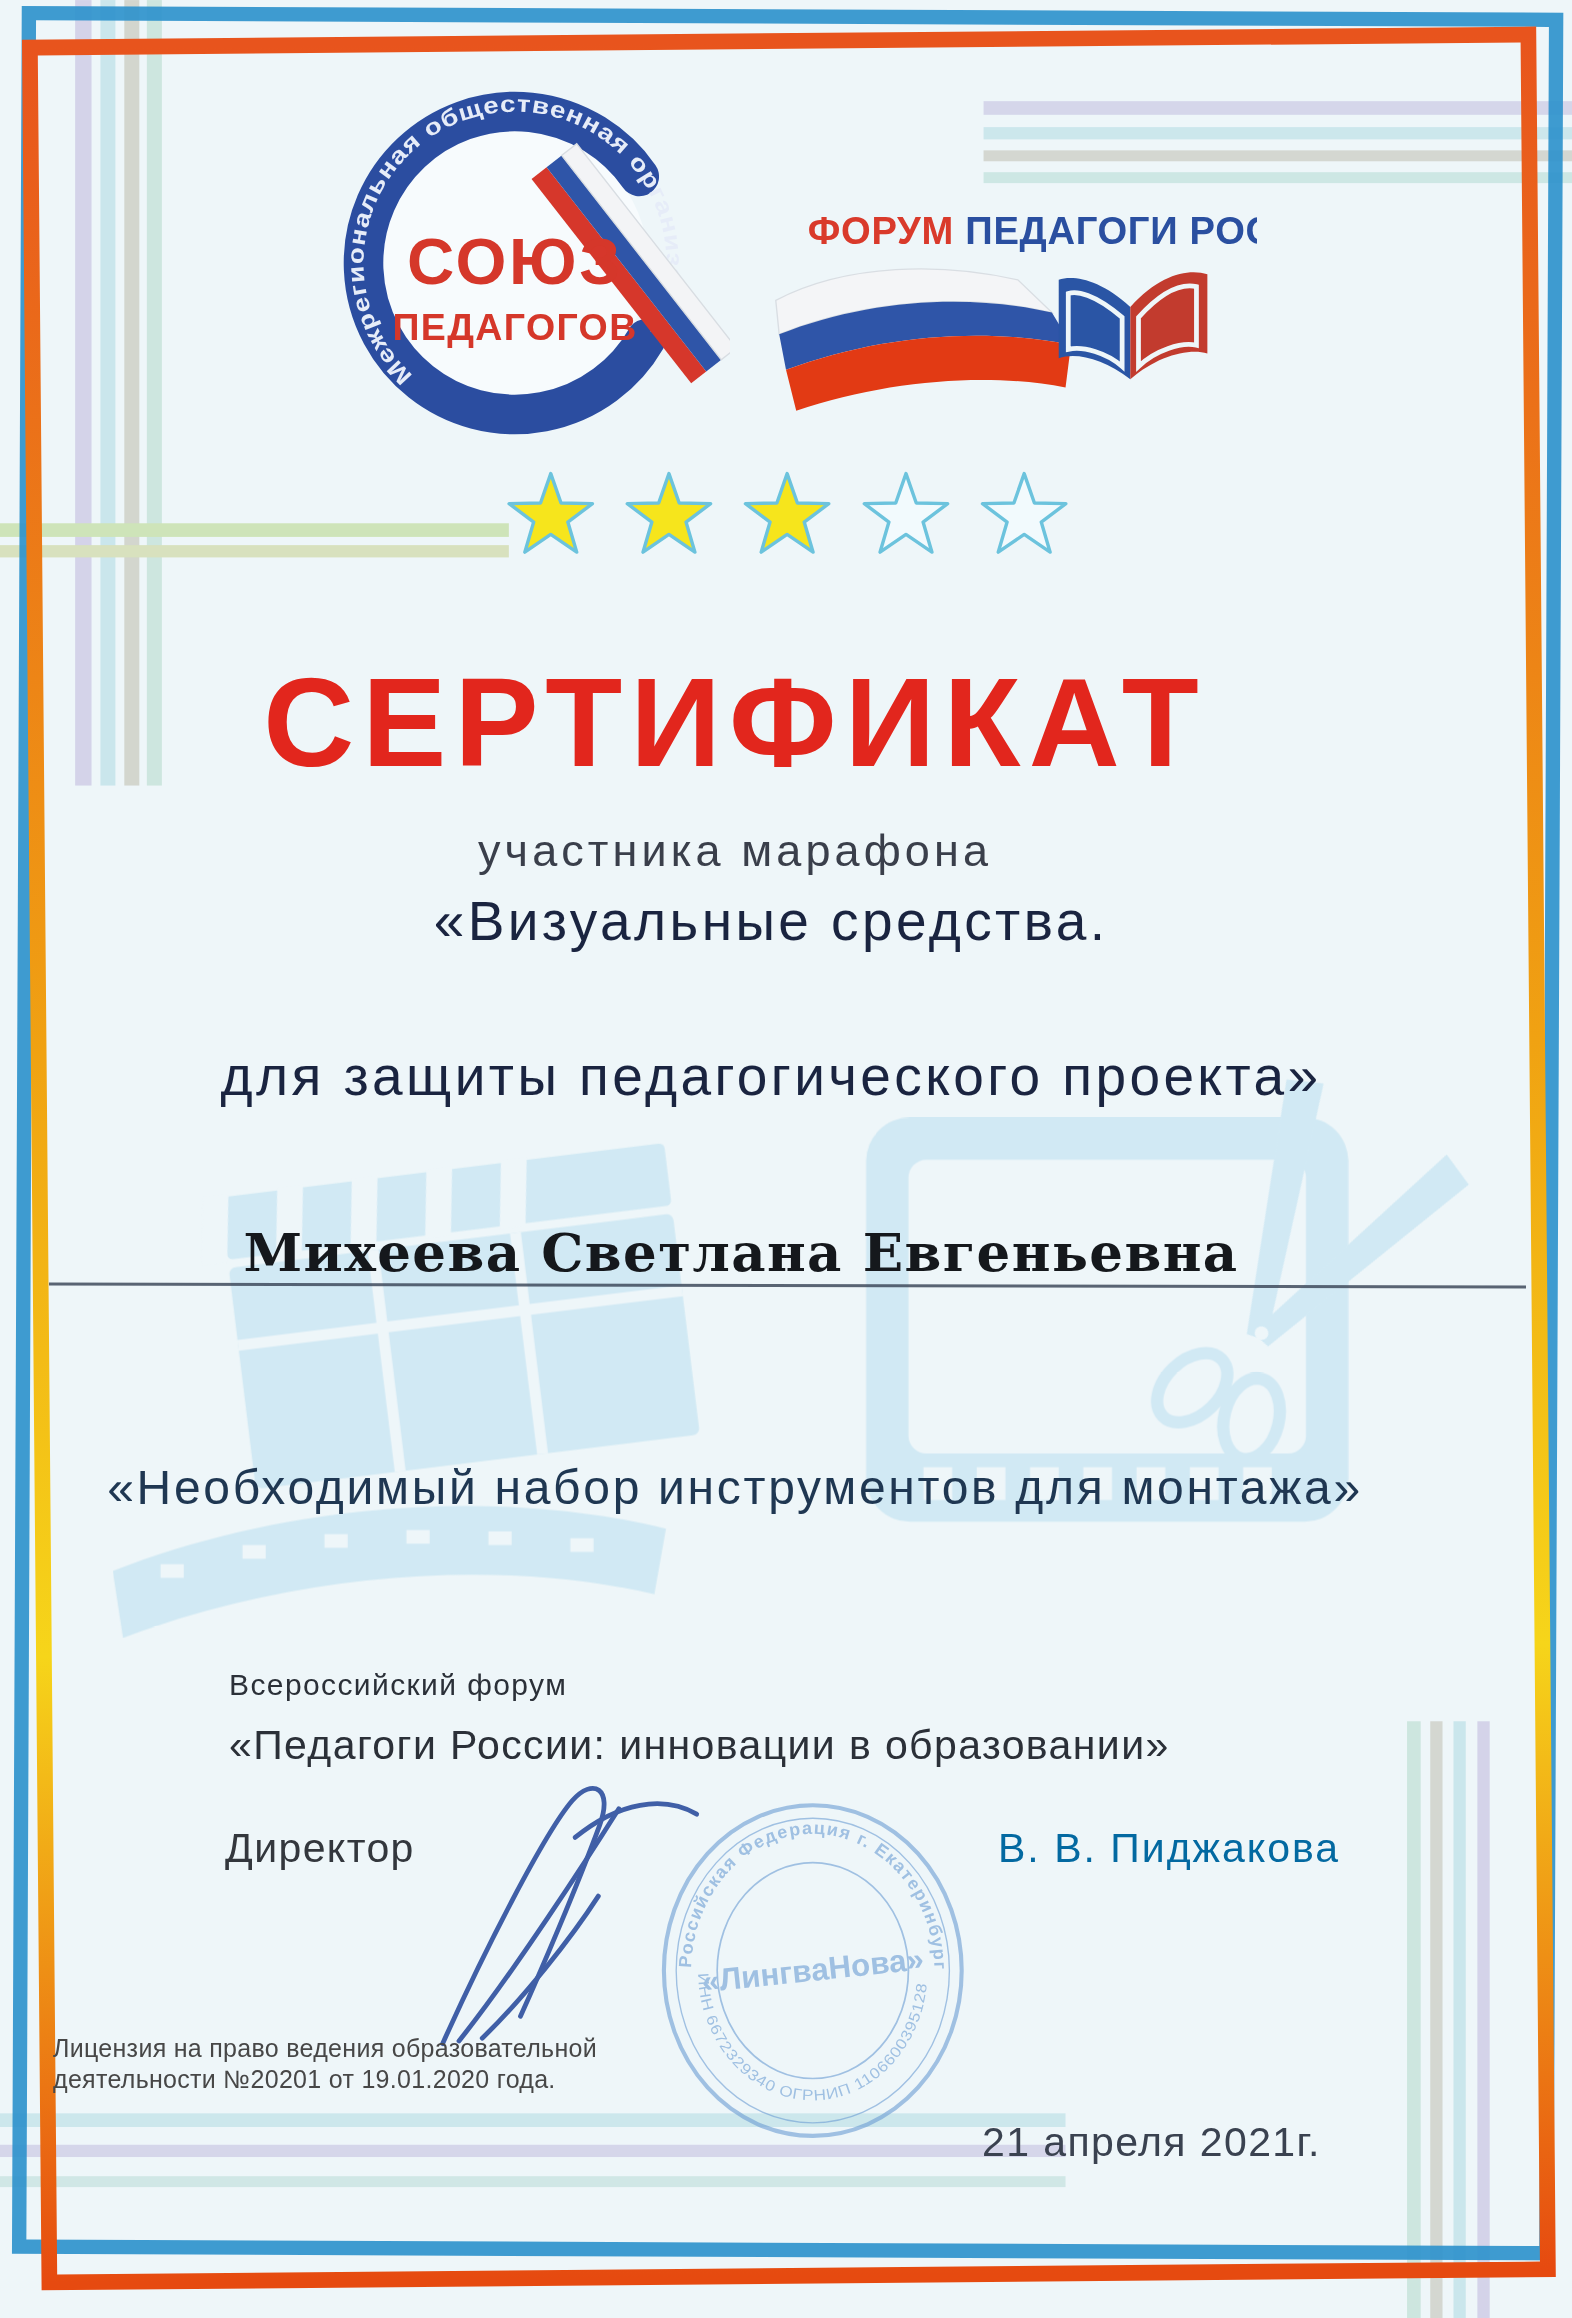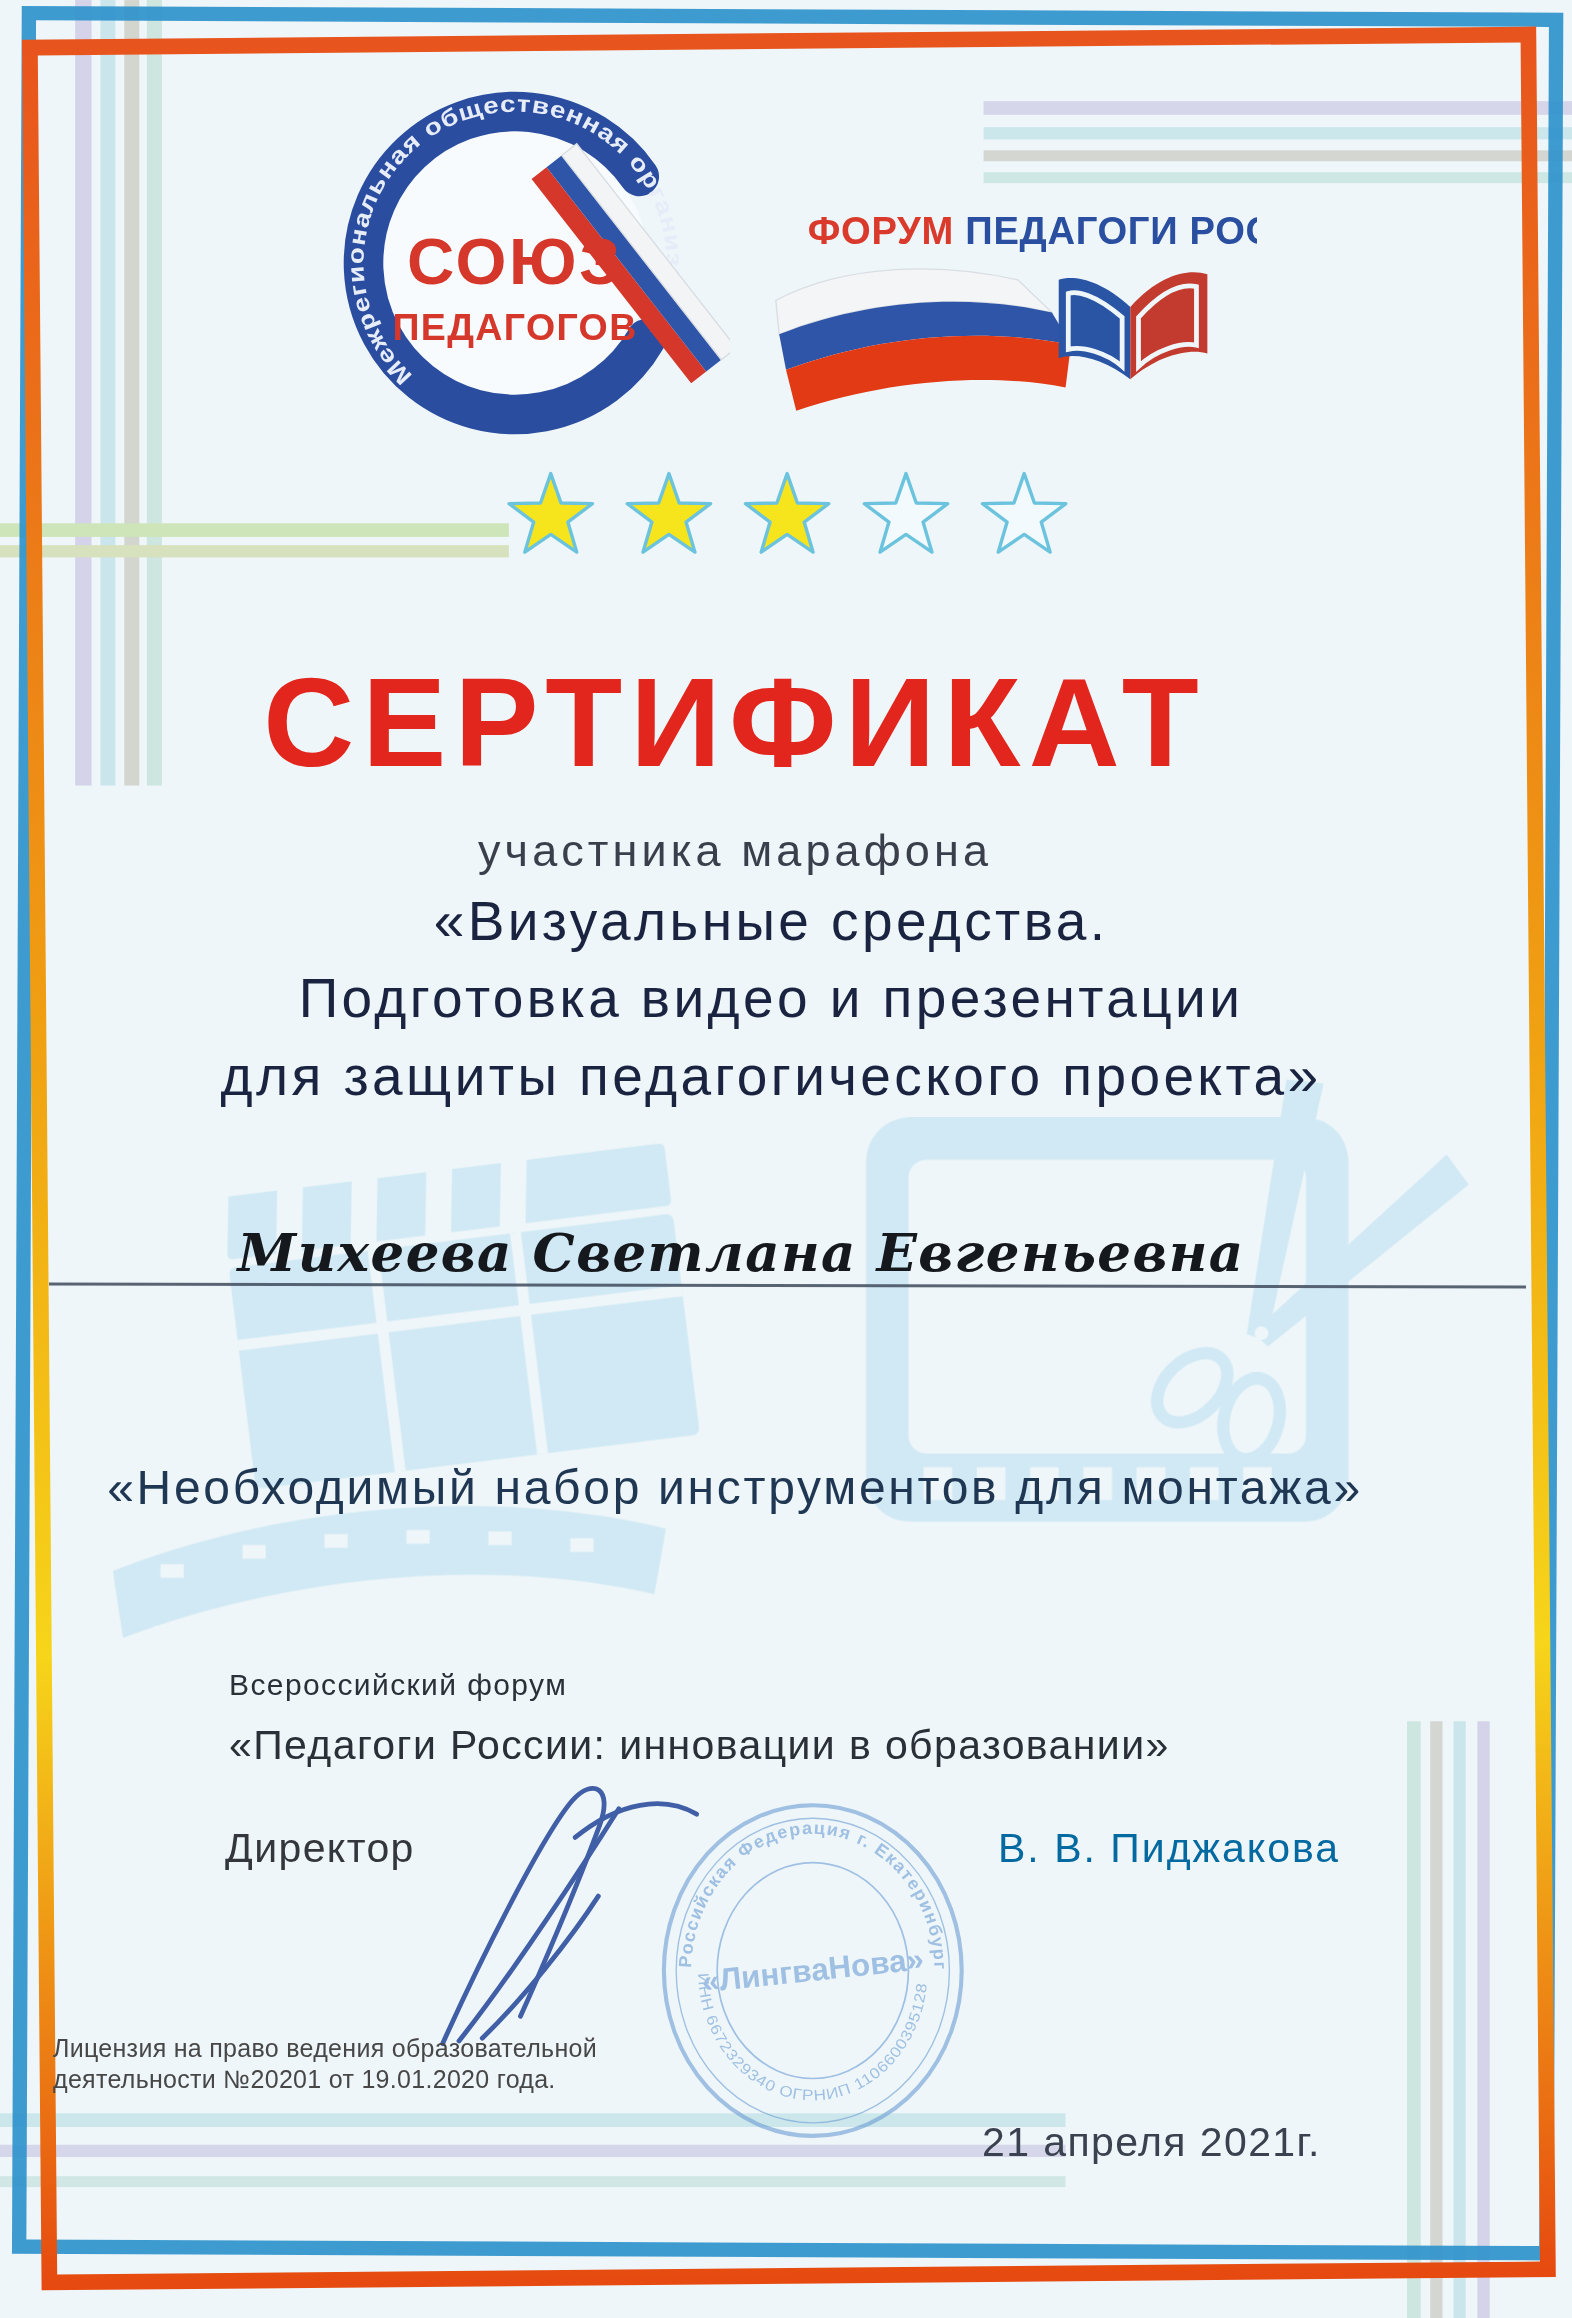--- a/index.html
+++ b/index.html
@@ -5,21 +5,21 @@
   html,body{margin:0;padding:0;background:#c9d4da;}
   .page{position:relative;width:1573px;height:2319px;background:#eef6f9;overflow:hidden;
         font-family:"Liberation Sans",sans-serif;}
   .abs{position:absolute;}
   .layer{position:absolute;left:0;top:0;width:1573px;height:2319px;}
   .ctr{left:0;width:1470px;text-align:center;}
   .title{top:650px;font-size:126px;font-weight:bold;letter-spacing:8.2px;color:#e2261d;}
   .subtitle{top:818px;font-size:45px;letter-spacing:4.1px;color:#3a3f4b;margin-top:7px;}
   .mline{font-size:55px;letter-spacing:3.4px;color:#1a2440;padding-left:36px;}
   .m1{top:889px}.m2{top:966px}.m3{top:1044px}
-  .recipient{top:1221px;font-size:53px;font-weight:bold;font-style:italic;
+  .recipient{top:1221px;font-size:53px;font-weight:bold;
              font-family:"DejaVu Serif",serif;color:#15181c;letter-spacing:1.4px;}
   .rule{top:1284px;left:49px;width:1477px;height:2.7px;background:#3e4a5c;opacity:.85;
         transform:rotate(0.12deg);}
   .topic{top:1460px;font-size:48px;letter-spacing:2.7px;color:#1f3752;}
   .forum1{top:1668px;left:229px;font-size:30px;letter-spacing:1.4px;color:#2b3038;}
   .forum2{top:1722px;left:229px;font-size:41px;letter-spacing:1.4px;color:#2b3038;}
   .role{top:1825px;left:225px;font-size:41px;letter-spacing:1.4px;color:#33373d;}
   .signername{top:1825px;left:998px;font-size:41px;letter-spacing:2px;color:#0369a1;}
   .lic{left:53px;font-size:25px;color:#474747;letter-spacing:0.3px;}
   .lic1{top:2034px}.lic2{top:2065px}.lic3{top:2095px}
@@ -167,21 +167,20 @@
         <polygon points="587,5 602,48 648,49 612,76 625,120 587,94 549,120 562,76 526,49 572,48"></polygon>
       </g>
     <g class="star star-empty">
         <polygon points="760,5 775,48 821,49 785,76 798,120 760,94 722,120 735,76 699,49 745,48"></polygon>
       </g>
   </svg>
 
   <div class="abs ctr title">СЕРТИФИКАТ</div>
   <div class="abs ctr subtitle">участника марафона</div>
   <div class="abs ctr mline m1">«Визуальные средства.</div>
-  <div class="abs ctr mline m2">Подготовка видео и презентации</div>
   <div class="abs ctr mline m3">для защиты педагогического проекта»</div>
   <div class="abs ctr recipient" style="width:1482px;">Михеева Светлана Евгеньевна</div>
   <div class="abs rule"></div>
   <div class="abs ctr topic">«Необходимый набор инструментов для монтажа»</div>
   <div class="abs forum1">Всероссийский форум</div>
   <div class="abs forum2">«Педагоги России: инновации в образовании»</div>
   <div class="abs role">Директор</div>
   <div class="abs signername">В. В. Пиджакова</div>
 
   <svg class="layer" viewBox="0 0 2303 3395">

